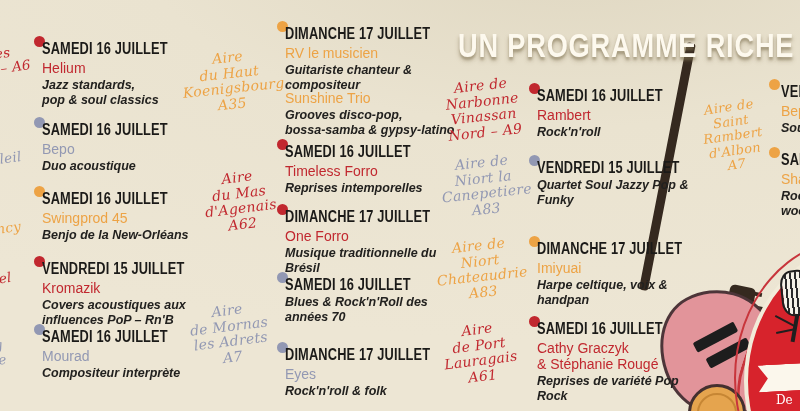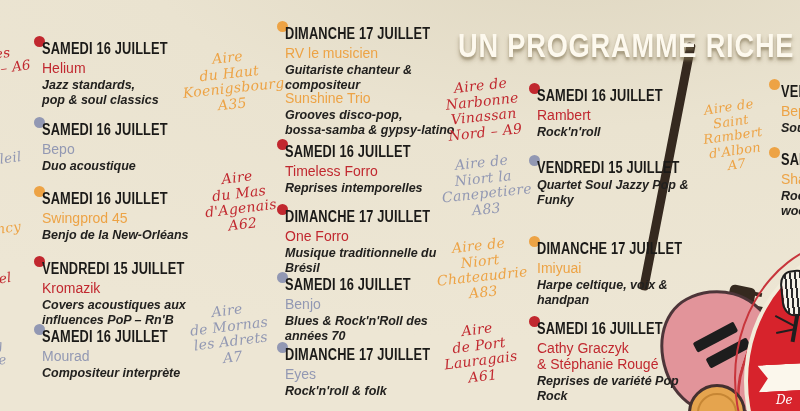--- a/index.html
+++ b/index.html
@@ -96,21 +96,20 @@
   <div class="event" style="left:285px;top:208px;width:190px">
     <span class="dot" style="background: rgb(193, 40, 47);"></span>
     <div class="date">DIMANCHE 17 JUILLET</div>
     <div class="artist" style="color: rgb(193, 40, 47);">One Forro</div>
     <div class="desc">Musique traditionnelle du
 Brésil</div>
   </div>
   <div class="event" style="left:285px;top:276px;width:190px">
     <span class="dot" style="background: rgb(146, 152, 179);"></span>
     <div class="date">SAMEDI 16 JUILLET</div>
-    <div class="artist" style="color: rgb(146, 152, 179);">Benjo</div>
     <div class="desc">Blues &amp; Rock'n'Roll des
 années 70</div>
   </div>
   <div class="event" style="left:285px;top:346px;width:190px">
     <span class="dot" style="background: rgb(146, 152, 179);"></span>
     <div class="date">DIMANCHE 17 JUILLET</div>
     <div class="artist" style="color: rgb(146, 152, 179);">Eyes</div>
     <div class="desc">Rock'n'roll &amp; folk</div>
   </div>
 
@@ -216,16 +215,16 @@
     <div style="left:688px;top:384px;width:58px;height:58px;background:#e5a44e;border:3px solid #44302f;border-radius:50%">
       <div style="left:6px;top:6px;right:6px;bottom:6px;border:2px solid #c68634;border-radius:50%"></div>
     </div>
     <div style="left:734px;top:238px;width:240px;height:280px;border:2px solid #c8353c;border-radius:50%"></div>
     <div style="left: 744px; top: 246px; width: 230px; height: 270px; border: 4px solid rgb(242, 235, 217); border-radius: 50%; background: rgb(215, 35, 44);"></div>
     <div style="left:781px;top:270px;width:30px;height:46px;border:2px solid #1f1f1f;border-radius:40%/32%;background:repeating-linear-gradient(90deg,#f5f2e8 0 3px,#2a2a2a 3px 5px);transform:rotate(-6deg)"></div>
     <div style="left:793px;top:314px;width:4px;height:28px;background:#1f1f1f;transform:rotate(10deg)"></div>
     <div style="left:774px;top:320px;width:22px;height:2px;background:#1f1f1f;transform:rotate(28deg)"></div>
     <div style="left:776px;top:330px;width:20px;height:2px;background:#1f1f1f;transform:rotate(-12deg)"></div>
     <div style="left:758px;top:364px;width:58px;height:27px;background:#fbf7ec;clip-path:polygon(0 0,100% 0,100% 100%,0 100%,17% 50%);transform:rotate(-3deg)"></div>
-    <div style="left:776px;top:393px;color:#fff;font-family:'DejaVu Serif',serif;font-style:italic;font-size:12px">De</div>
+    <div style="left:776px;top:393px;color:#fff;font-family:'DejaVu Serif',serif;font-size:12px">De</div>
   </div>
 
 </div>
 
 </body></html>

